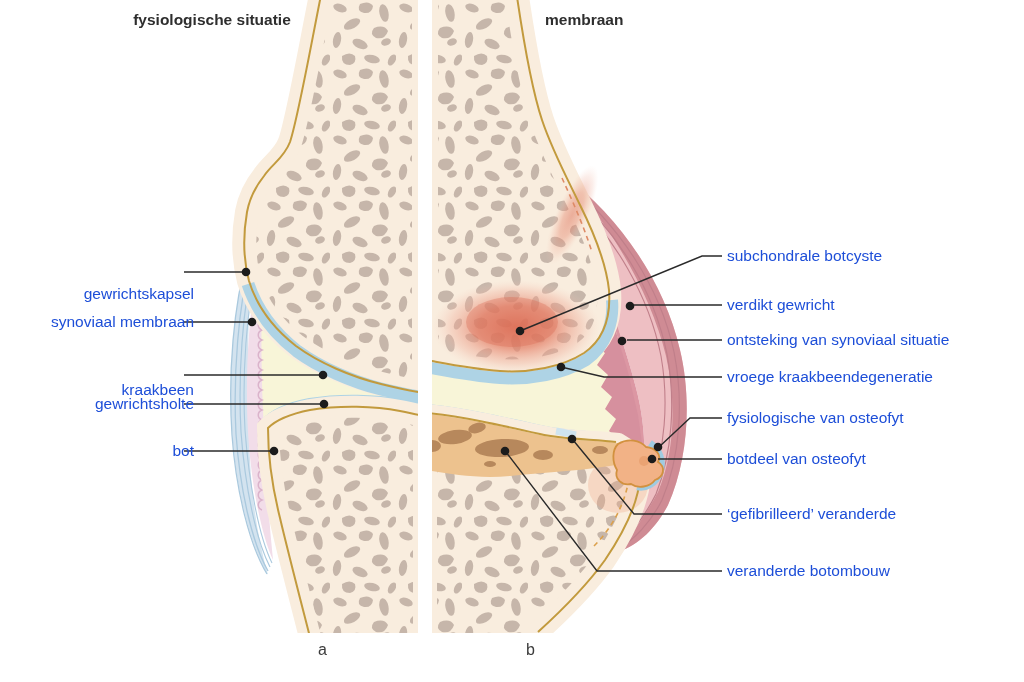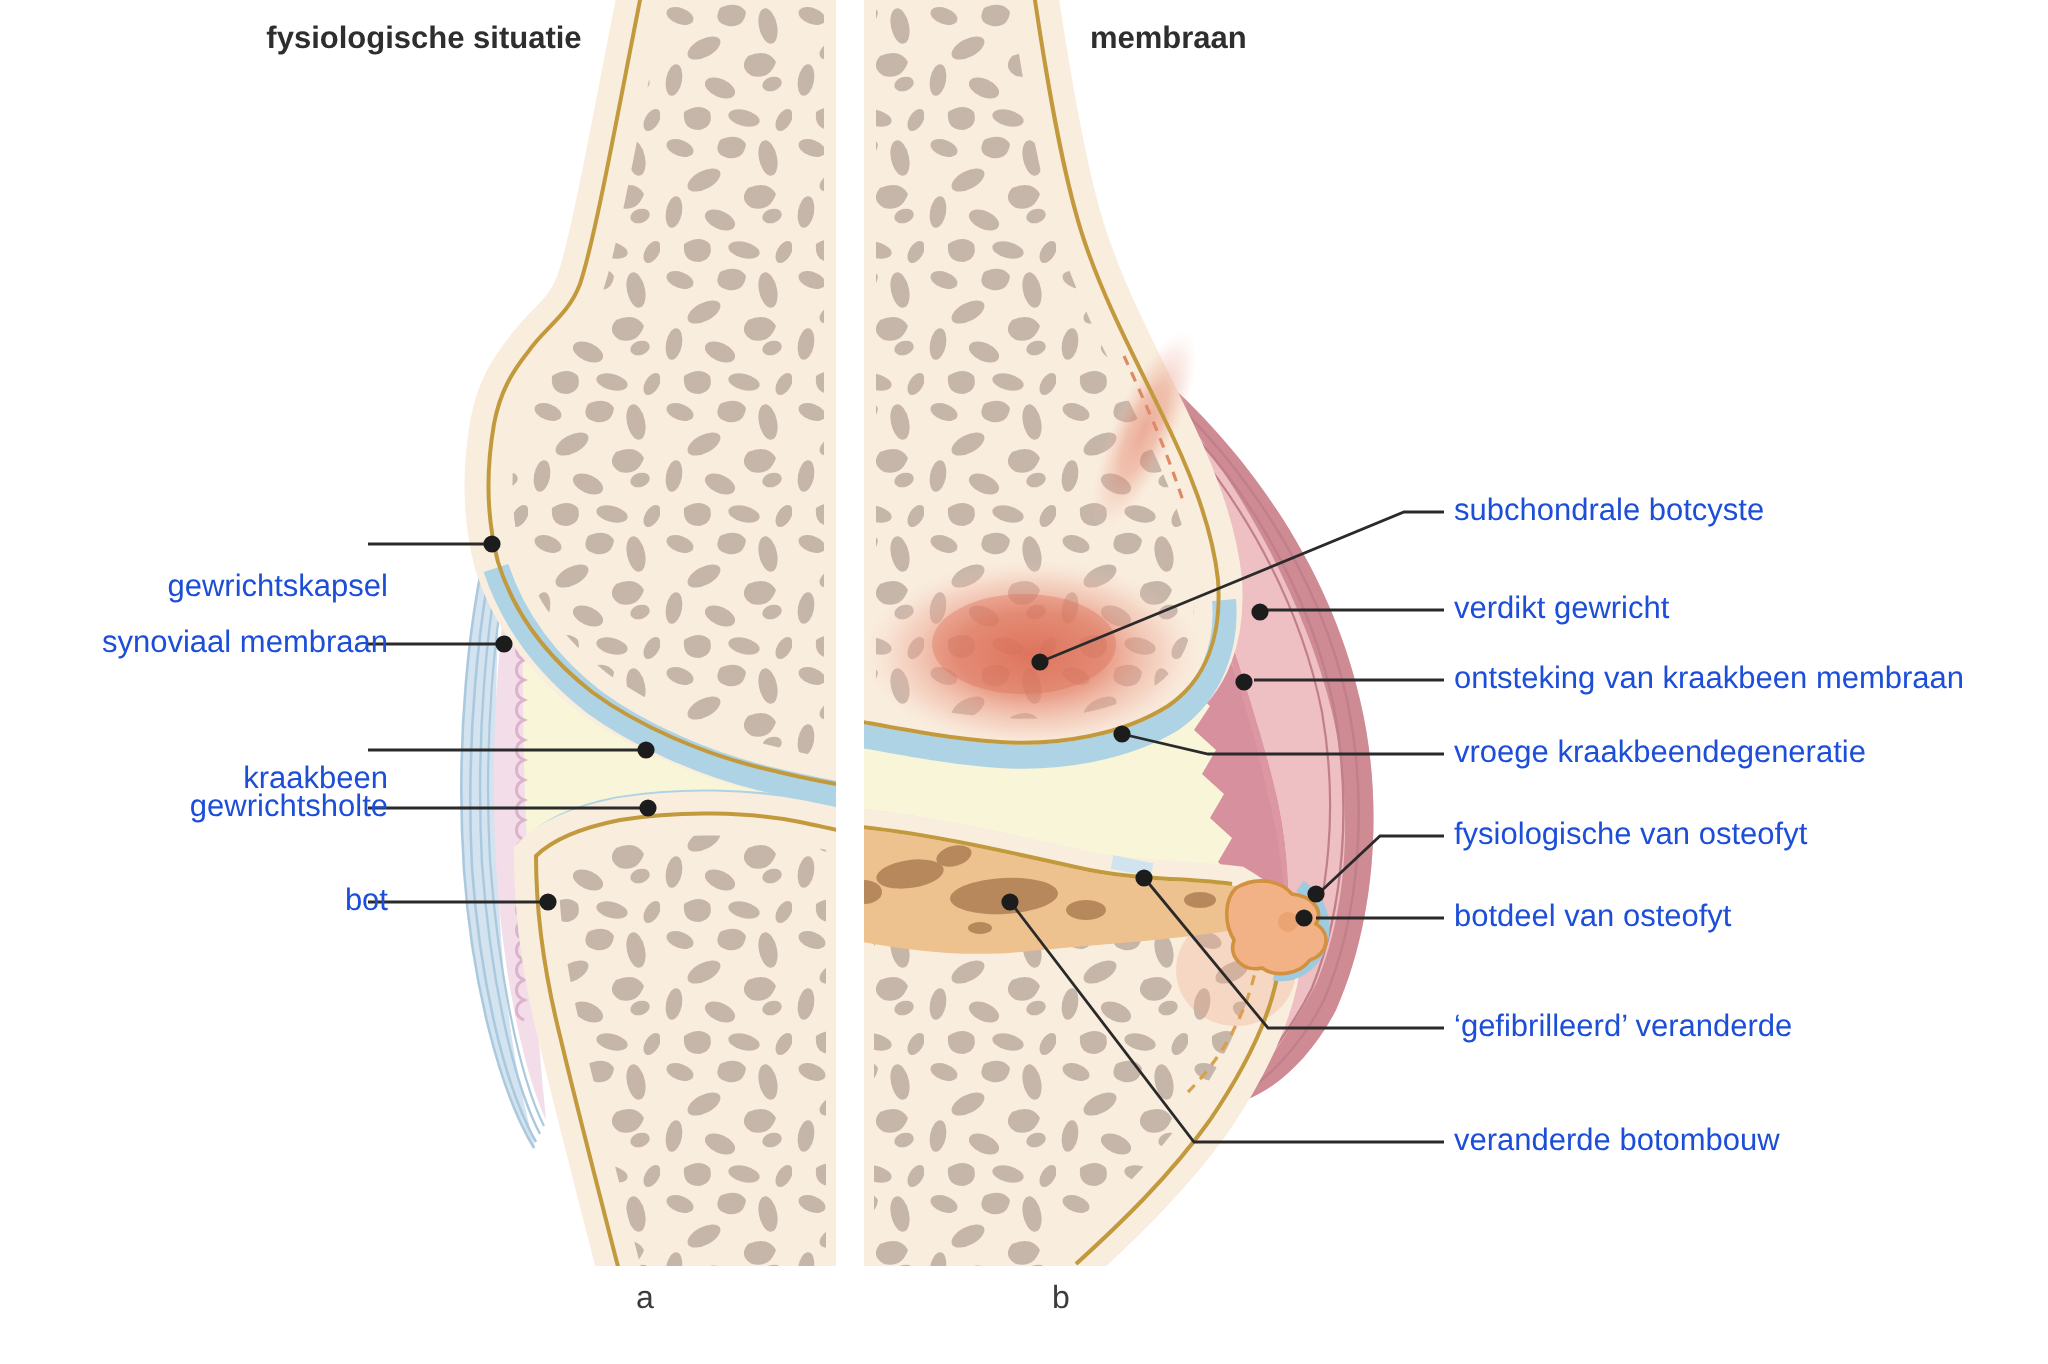--- a/index.html
+++ b/index.html
@@ -174,21 +174,21 @@
 <div class="ttl" style="left:545px;top:11px;">membraan</div>
 
 <div class="lbl l" style="right:846px;top:263px;margin-top:22px;">gewrichtskapsel</div>
 <div class="lbl l" style="right:846px;top:313px;text-align:right;">synoviaal membraan</div>
 <div class="lbl l" style="right:846px;top:366px;margin-top:15px;">kraakbeen</div>
 <div class="lbl l" style="right:846px;top:395px;">gewrichtsholte</div>
 <div class="lbl l" style="right:846px;top:442px;">bot</div>
 
 <div class="lbl r" style="left:727px;top:247px;">subchondrale botcyste</div>
 <div class="lbl r" style="left:727px;top:296px;">verdikt gewricht</div>
-<div class="lbl r" style="left:727px;top:331px;">ontsteking van kraakbeen membraan</div>
+<div class="lbl r" style="left:727px;top:331px;">ontsteking van synoviaal situatie</div>
 <div class="lbl r" style="left:727px;top:368px;">vroege kraakbeendegeneratie</div>
 <div class="lbl r" style="left:727px;top:409px;">fysiologische van osteofyt</div>
 <div class="lbl r" style="left:727px;top:450px;">botdeel van osteofyt</div>
 <div class="lbl r" style="left:727px;top:505px;">‘gefibrilleerd’ veranderde</div>
 <div class="lbl r" style="left:727px;top:562px;">veranderde botombouw</div>
 
 <div class="plet" style="left:318px;top:641px;">a</div>
 <div class="plet" style="left:526px;top:641px;">b</div>
 
 </div>

